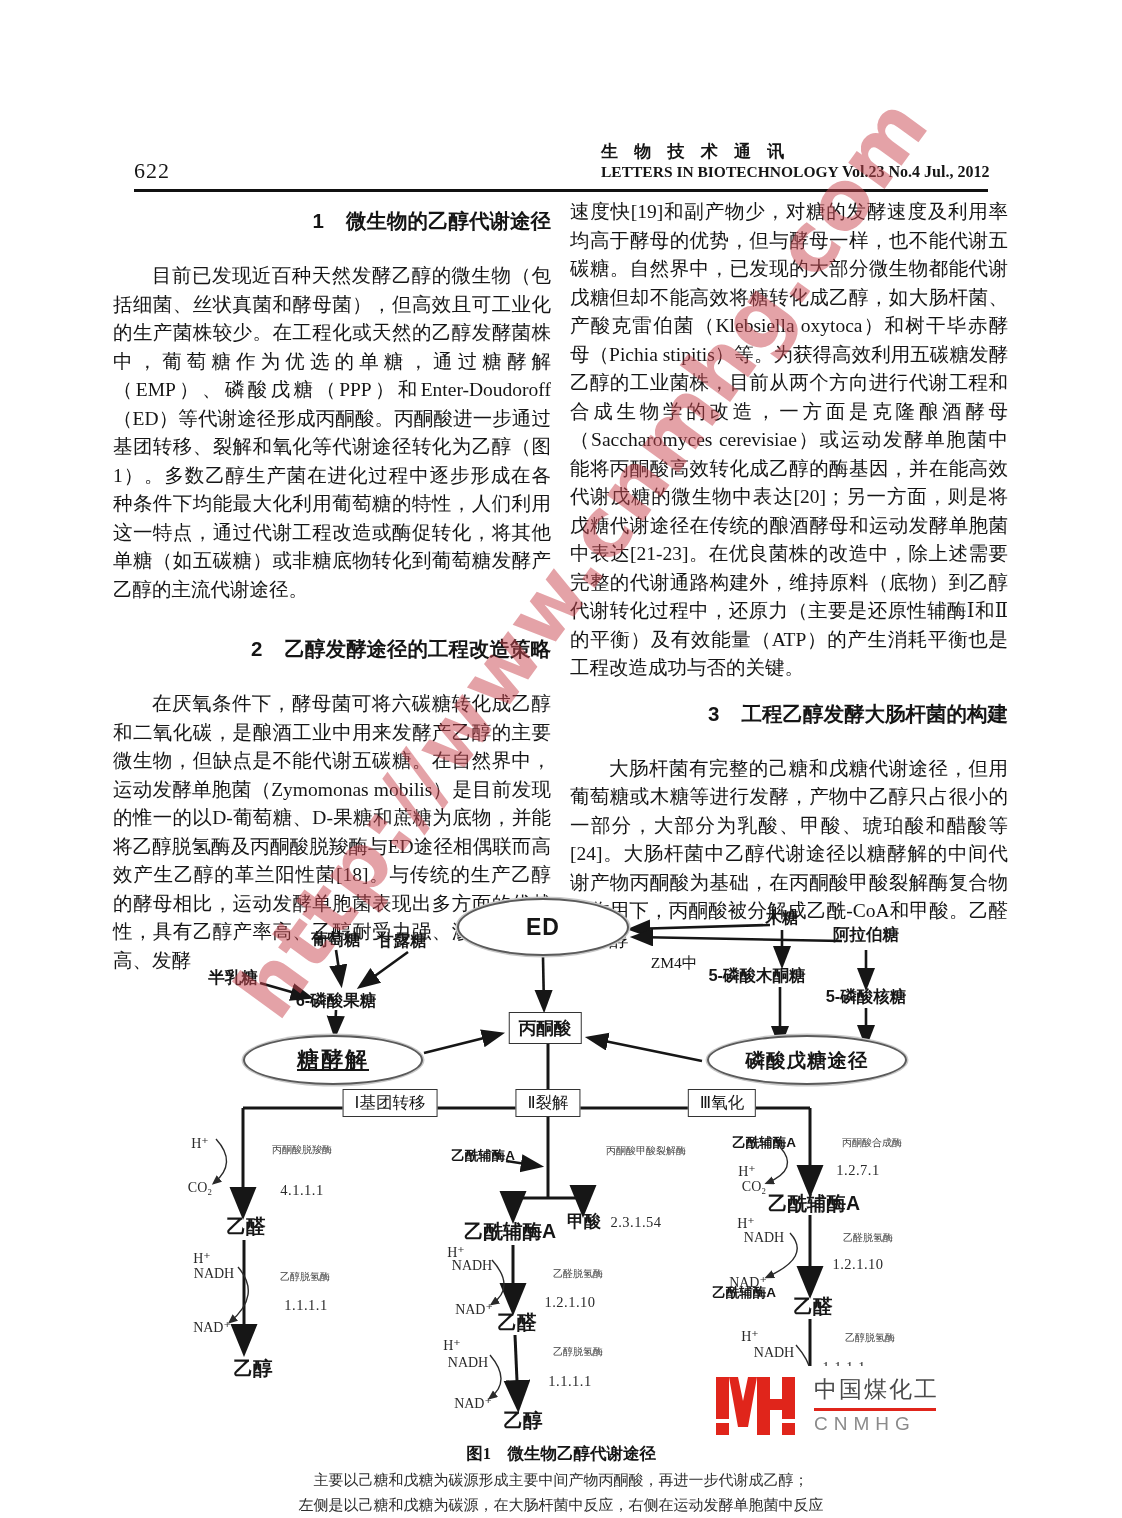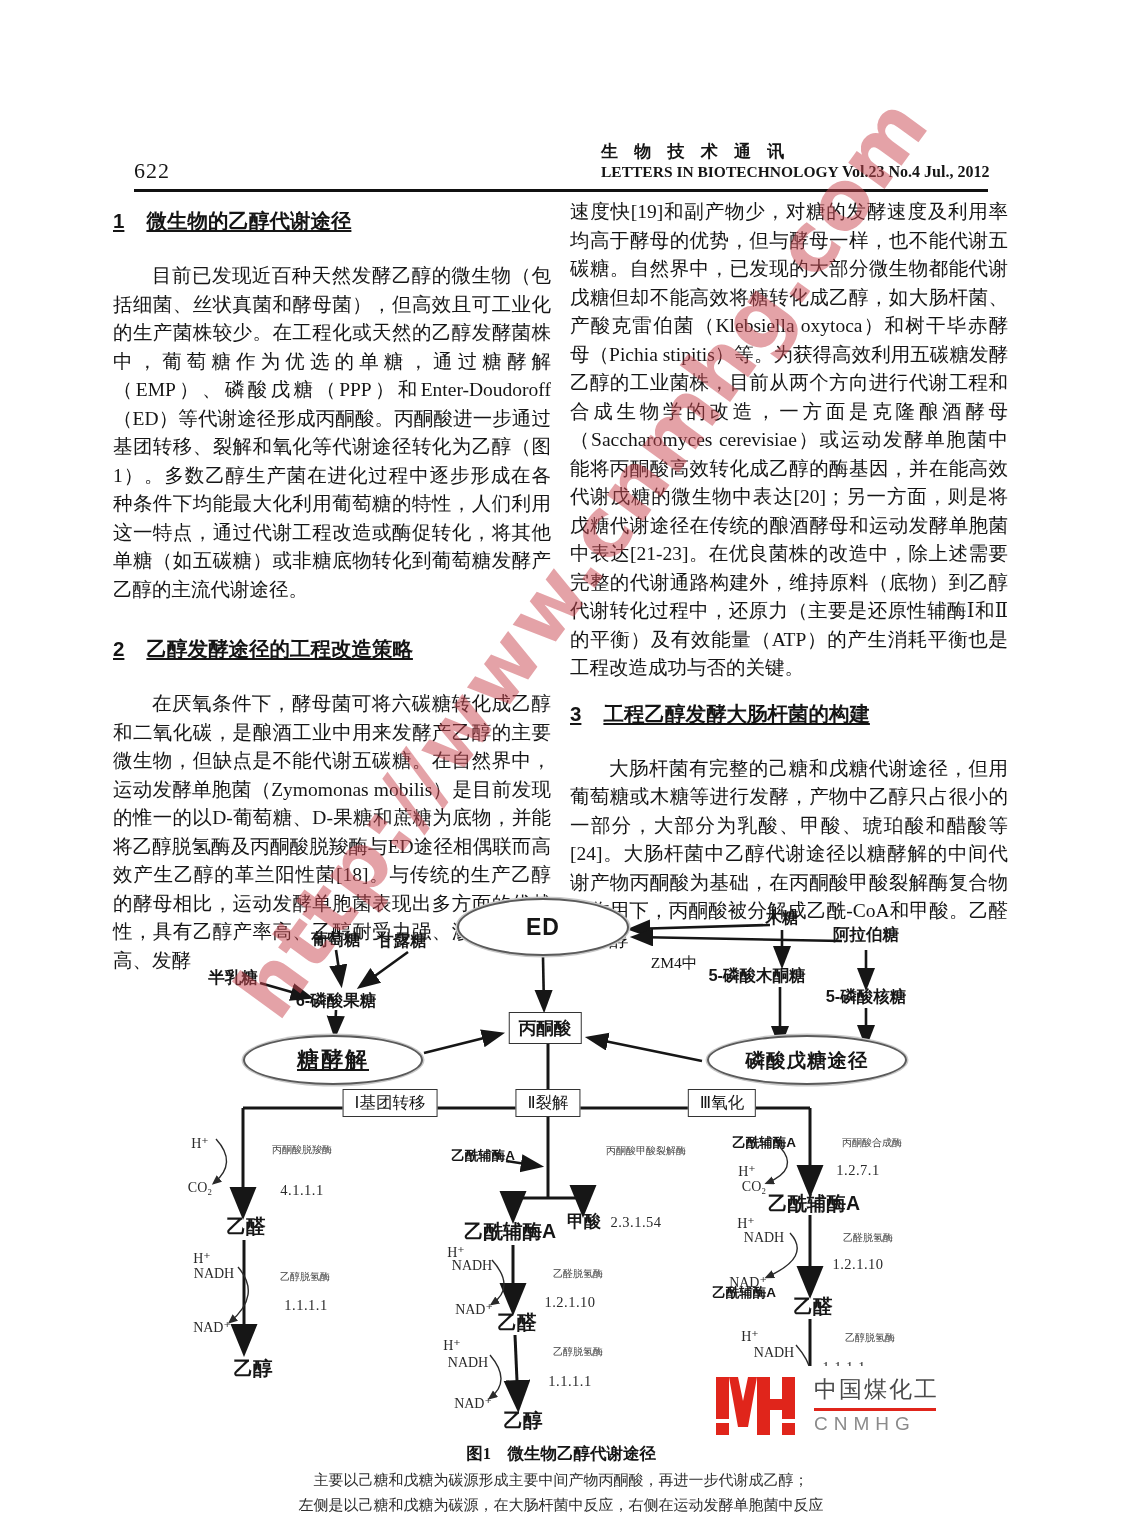--- a/index.html
+++ b/index.html
@@ -10,21 +10,21 @@
   #journal-block{position:absolute;left:601px;top:140px;width:240px;}
   #journal-cn{font-size:17px;font-weight:bold;letter-spacing:6px;white-space:nowrap;}
   #journal-en{font-size:15.5px;font-weight:bold;white-space:nowrap;margin-top:0;}
   #issue-info{position:absolute;left:842px;top:163px;font-size:16px;font-weight:bold;white-space:nowrap;}
   #header-rule{position:absolute;left:134px;top:189px;width:854px;height:3px;background:#111;}
   
   .col{position:absolute;width:438px;font-size:19.5px;line-height:28.5px;text-align:justify;}
   #left-col{left:113px;top:202px;}
   #right-col{left:570px;top:198px;}
   .sec-head{font-family:"Liberation Sans","DejaVu Sans",sans-serif;font-weight:bold;font-size:20.5px;
-            text-align:left;line-height:30px;text-decoration:underline;}
+            text-align:right;line-height:30px;}
   .sec-head .num{margin-right:22px;}
   .para{text-indent:2em;margin:0;}
   .para.noindent{text-indent:0;}
   #left-col .sec-head{margin:4px 0 26px 0;}
   #left-col .para{margin-bottom:24px;}
   #left-col #h2{margin-top:30px;}
   #right-col #h3{margin:16px 0 26px 0;}
   
   #figure{position:absolute;left:140px;top:893px;width:880px;height:548px;}
   #figure svg{position:absolute;left:0;top:0;z-index:1;}

